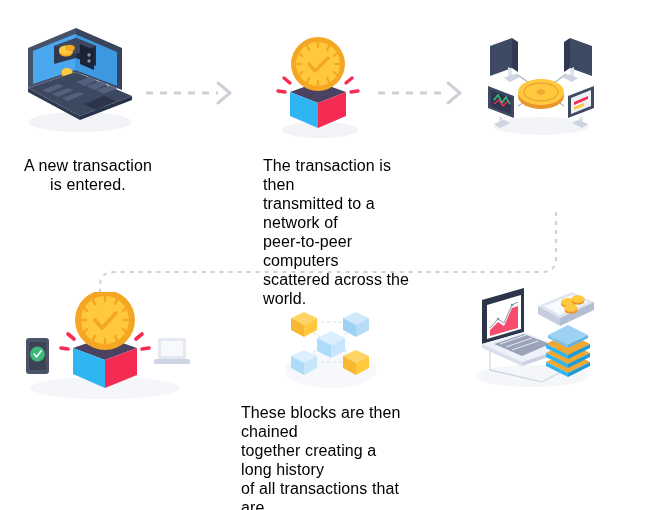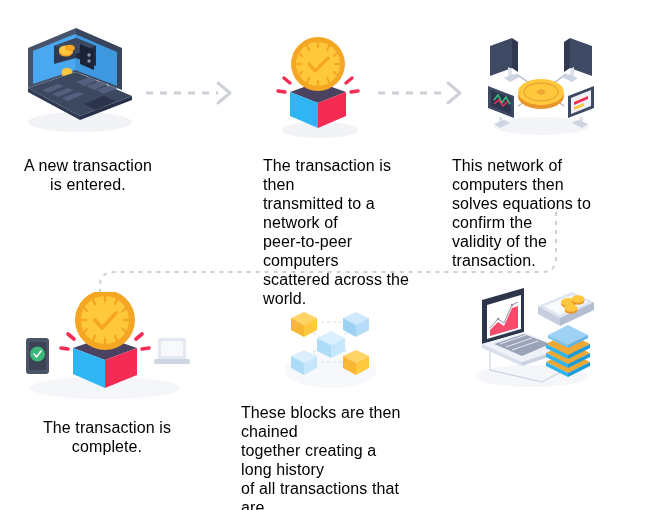--- a/index.html
+++ b/index.html
@@ -215,23 +215,20 @@
       </g>
 
       <g>
         <ellipse cx="59" cy="62" rx="23" ry="13" fill="#e8962a"></ellipse>
         <ellipse cx="59" cy="58" rx="23" ry="13" fill="#ffc83d"></ellipse>
         <ellipse cx="59" cy="58" rx="17" ry="9" fill="none" stroke="#f0a835" stroke-width="1.3"></ellipse>
         <path d="M54 58 q5 -6 10 0 q-5 6 -10 0 Z" fill="#f0a835"></path>
       </g>
     </svg>
   </div>
-  <div class="caption left c3">This network of computers then
-solves equations to confirm the
-validity of the transaction.</div>
 
   <div class="step s4">
     <svg width="170" height="110" viewBox="0 0 170 110">
       <ellipse cx="85" cy="96" rx="75" ry="11" fill="#f4f6fa"></ellipse>
 
       <g>
         <rect x="6" y="46" width="23" height="36" rx="3" fill="#4b5468"></rect>
         <rect x="9" y="50" width="17" height="28" rx="2" fill="#3b4354"></rect>
         <circle cx="17.5" cy="62" r="7.5" fill="#3cb878"></circle>
         <polyline points="14,62 16.5,65 21,59" fill="none" stroke="#ffffff" stroke-width="1.6" stroke-linecap="round" stroke-linejoin="round"></polyline>
@@ -266,22 +263,20 @@
       <polyline points="75,28 82,36 96,21" fill="none" stroke="#f5a623" stroke-width="3.8" stroke-linecap="round" stroke-linejoin="round"></polyline>
 
       <g stroke="#f42c54" stroke-width="3.6" stroke-linecap="round">
         <line x1="48" y1="42" x2="54" y2="47"></line>
         <line x1="41" y1="56" x2="48" y2="57"></line>
         <line x1="122" y1="42" x2="116" y2="47"></line>
         <line x1="129" y1="56" x2="122" y2="57"></line>
       </g>
     </svg>
   </div>
-  <div class="caption center c4">The transaction is
-complete.</div>
 
   <div class="step s5">
     <svg width="108" height="92" viewBox="0 0 108 92">
       <ellipse cx="54" cy="72" rx="46" ry="18" fill="#f6f8fb"></ellipse>
 
       <g stroke="#e2e8f5" stroke-width="1.6" fill="none" stroke-dasharray="3 3">
         <line x1="32" y1="24" x2="74" y2="24"></line>
         <line x1="32" y1="64" x2="74" y2="64"></line>
         <line x1="26" y1="28" x2="48" y2="42"></line>
         <line x1="80" y1="28" x2="60" y2="42"></line>

